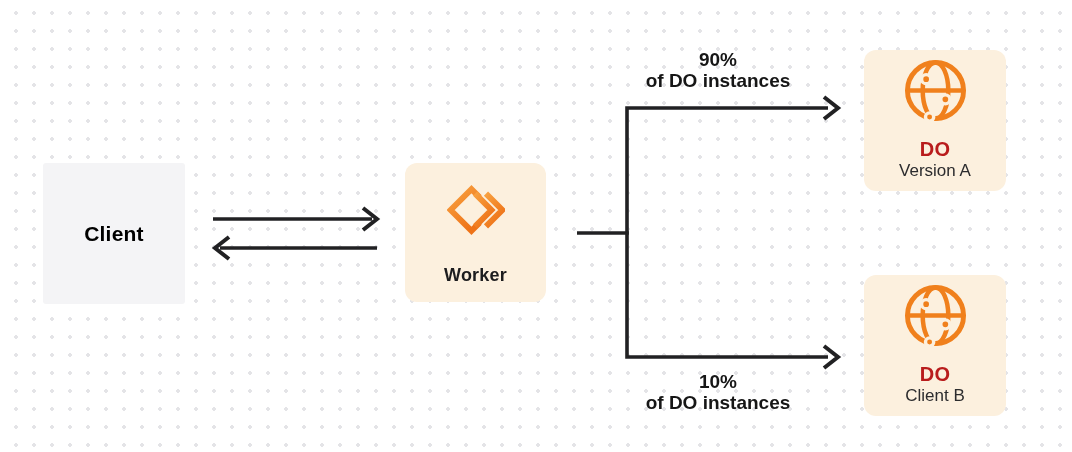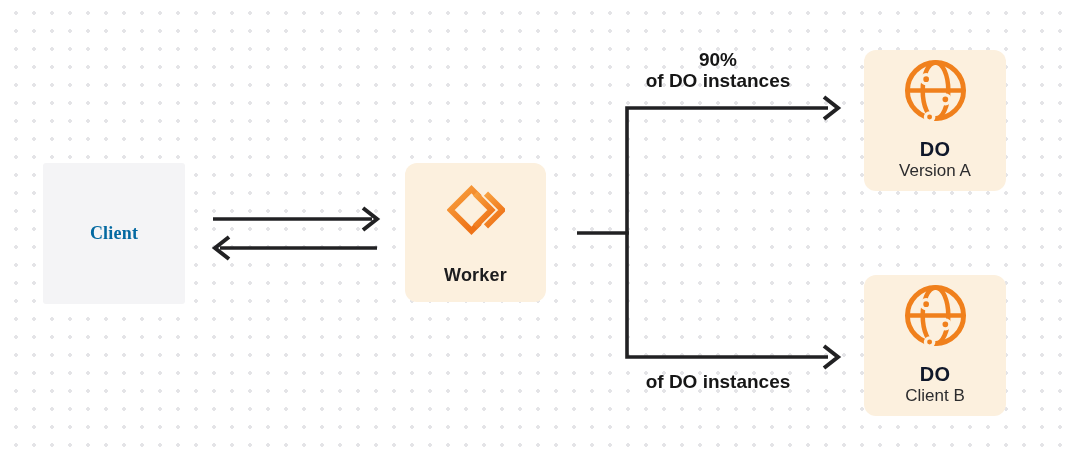--- a/index.html
+++ b/index.html
@@ -25,25 +25,24 @@
     justify-content: center;
   }
 
   .client-box {
     left: 43px; top: 163px;
     width: 142px; height: 141px;
     background: #f4f4f6;
     border-radius: 3px;
   }
   .client-box .node-label {
-    font-size: 18px;
+    font-size: 21px;
     font-weight: 700;
-    color: #0369a1;
+    color: #000000;
     letter-spacing: 0.2px;
-    font-family: Liberation Serif, serif;
   }
 
   .worker-box {
     left: 405px; top: 163px;
     width: 141px; height: 139px;
     background: #fcf0de;
     border-radius: 12px;
   }
   .worker-box .node-icon { margin-top: 2px; }
   .worker-box .node-label {
@@ -59,21 +58,21 @@
     background: #fcf0de;
     border-radius: 12px;
   }
   .do-box-a { left: 864px; top: 50px; }
   .do-box-b { left: 864px; top: 275px; }
   .do-box .node-icon { margin-top: 0px; }
   .do-box .node-title {
     margin-top: 12px;
     font-size: 20px;
     font-weight: 700;
-    color: #0f172a;
+    color: #b91c1c;
     line-height: 22px;
     letter-spacing: 0.2px;
   }
   .do-box .node-subtitle {
     font-size: 17px;
     font-weight: 400;
     color: #2c2c2e;
     line-height: 22px;
   }
 
@@ -175,16 +174,17 @@
     <g>
       <path d="M824 346 L838 357 L824 368" stroke="#212123" stroke-width="4" fill="none"></path>
     </g>
   </svg>
 
   <div class="edge-label edge-label-top">
     <div>90%</div>
     <div>of DO instances</div>
   </div>
   <div class="edge-label edge-label-bottom">
+    <div>10%</div>
     <div>of DO instances</div>
   </div>
 
 </div>
 
 </body></html>

